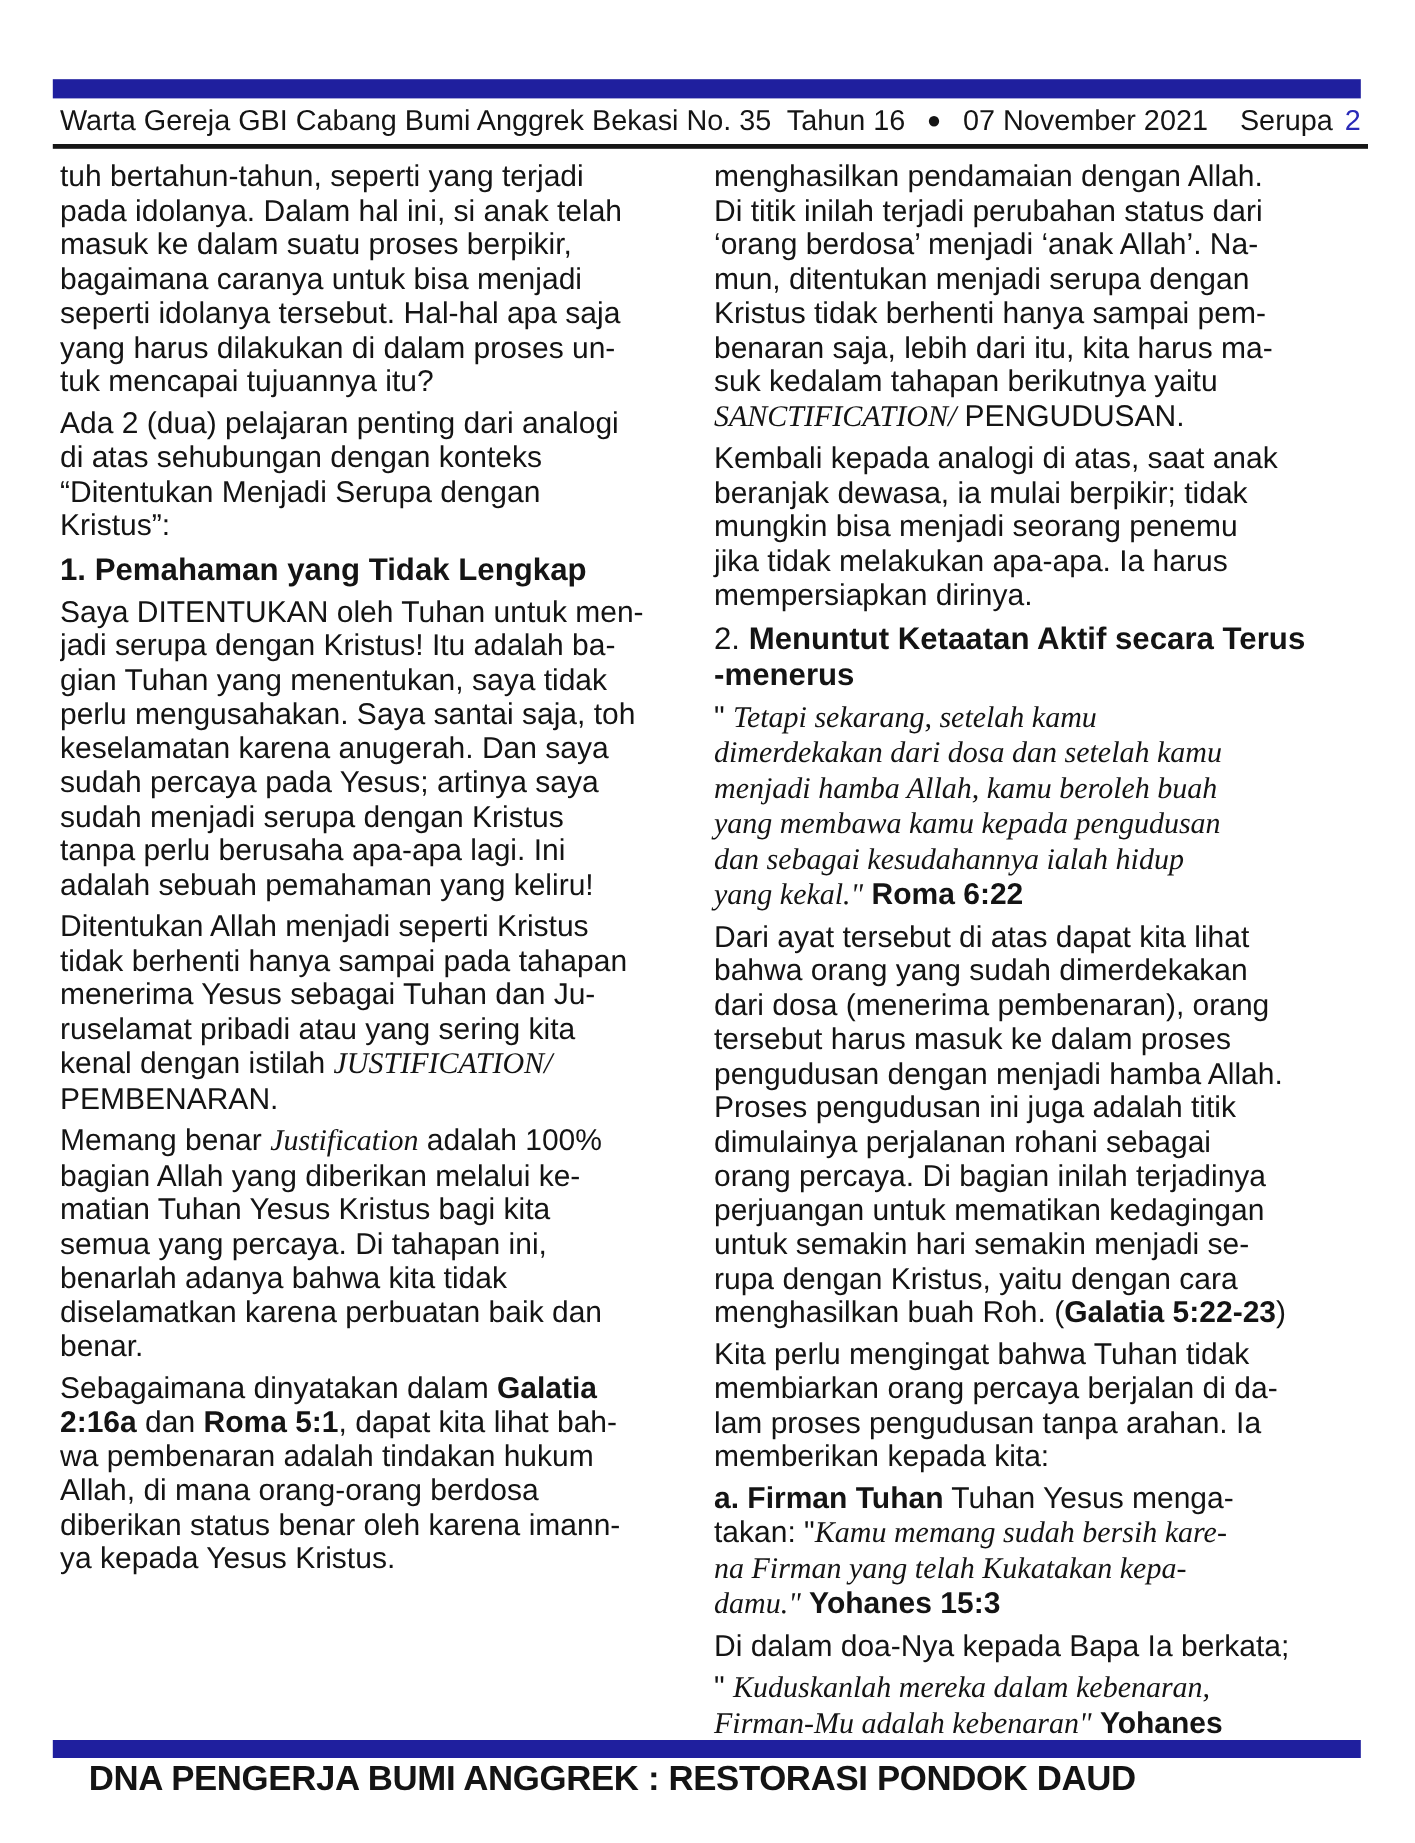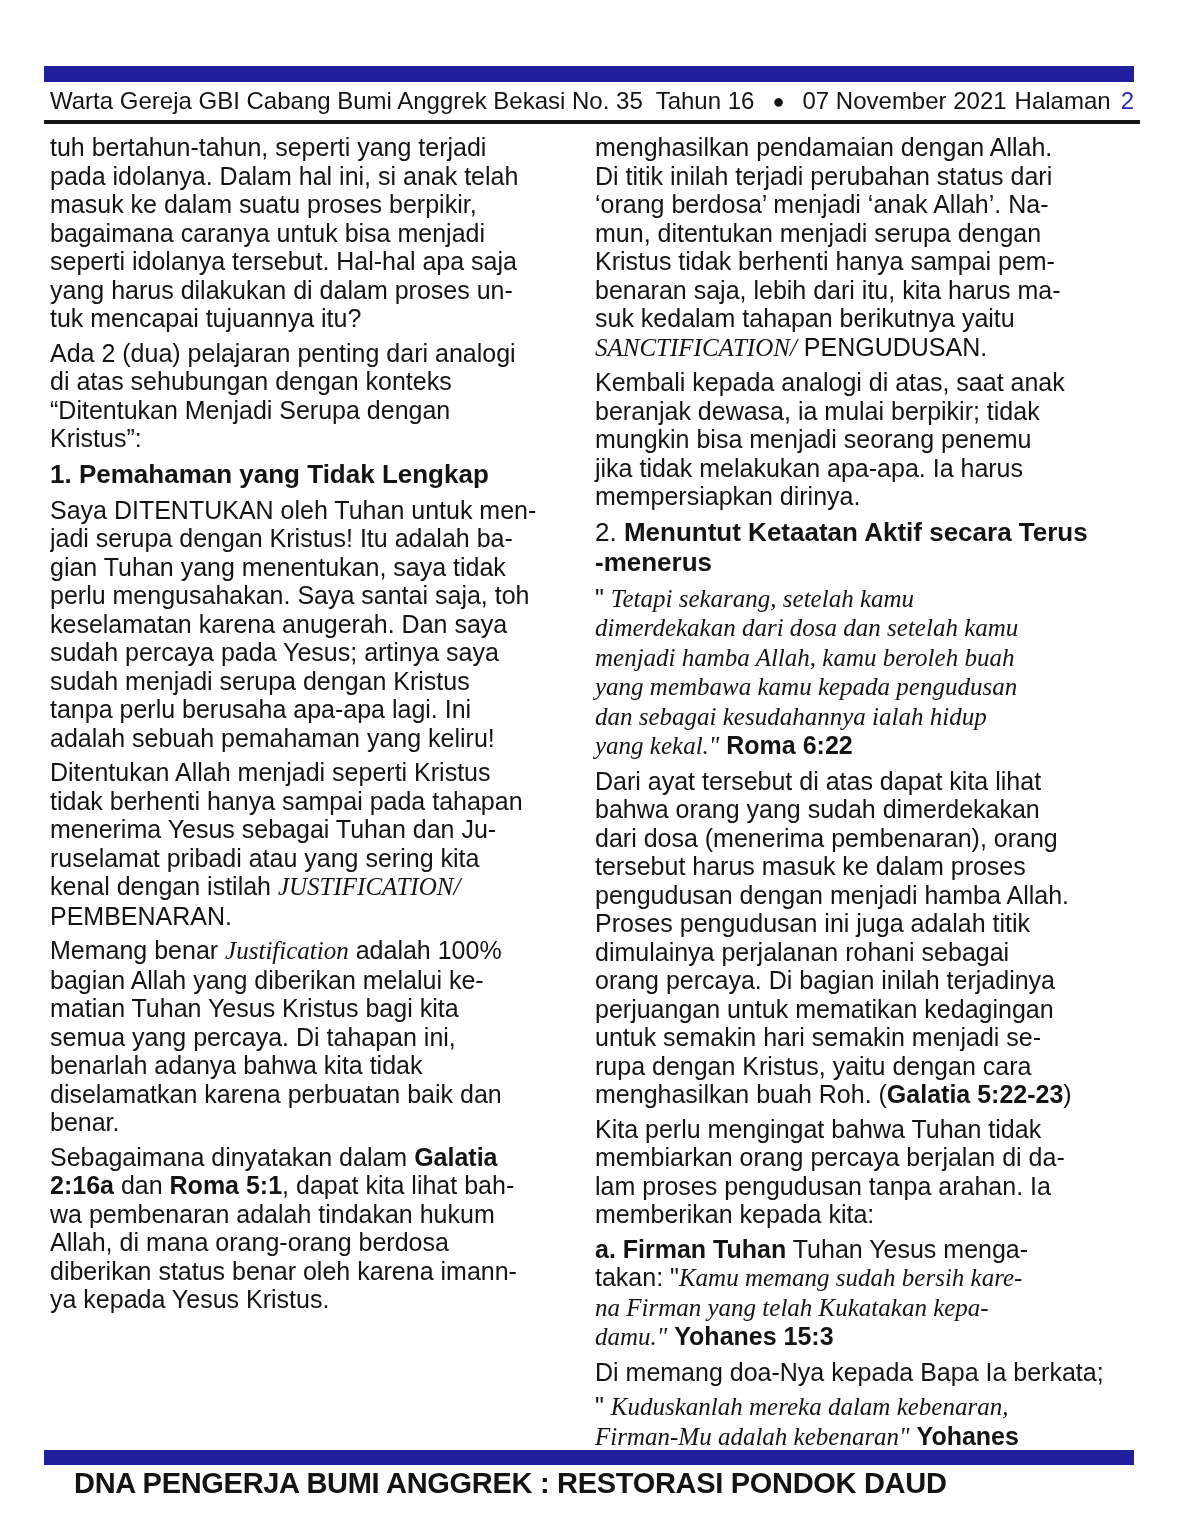--- a/index.html
+++ b/index.html
@@ -71,21 +71,21 @@
 <body>
 
 <div class="page">
 
   <div class="top-bar"></div>
 
   <div class="masthead">
     <span>Warta Gereja GBI Cabang Bumi Anggrek Bekasi No. 35  Tahun 16</span>
     <span class="bullet">●</span>
     <span>07 November 2021</span>
-    <span class="masthead-right"><span>Halaman</span><span class="page-number">2</span></span>
+    <span class="masthead-right"><span>Serupa</span><span class="page-number">2</span></span>
   </div>
 
   <div class="header-rule"></div>
 
   <div class="columns">
     <div class="col" id="col-left">
         <div class="para"><span>tuh bertahun-tahun, seperti yang terjadi
 pada idolanya. Dalam hal ini, si anak telah
 masuk ke dalam suatu proses berpikir,
 bagaimana caranya untuk bisa menjadi
@@ -161,21 +161,21 @@
 rupa dengan Kristus, yaitu dengan cara
 menghasilkan buah Roh. (</span><span class="b">Galatia 5:22-23</span><span>)</span></div>
         <div class="para"><span>Kita perlu mengingat bahwa Tuhan tidak
 membiarkan orang percaya berjalan di da-
 lam proses pengudusan tanpa arahan. Ia
 memberikan kepada kita:</span></div>
         <div class="para"><span class="b">a. Firman Tuhan</span><span> Tuhan Yesus menga-
 takan: "</span><span class="i">Kamu memang sudah bersih kare-
 na Firman yang telah Kukatakan kepa-
 damu."</span><span> </span><span class="b">Yohanes 15:3</span></div>
-        <div class="para"><span>Di memang doa-Nya kepada Bapa Ia berkata;</span></div>
+        <div class="para"><span>Di dalam doa-Nya kepada Bapa Ia berkata;</span></div>
         <div class="para"><span>" </span><span class="i">Kuduskanlah mereka dalam kebenaran,
 Firman-Mu adalah kebenaran"</span><span> </span><span class="b">Yohanes
 17:17</span></div>
       </div>
   </div>
 
   <div class="footer-bar"></div>
   <div class="footer-text">DNA PENGERJA BUMI ANGGREK : RESTORASI PONDOK DAUD</div>
 
 </div>

